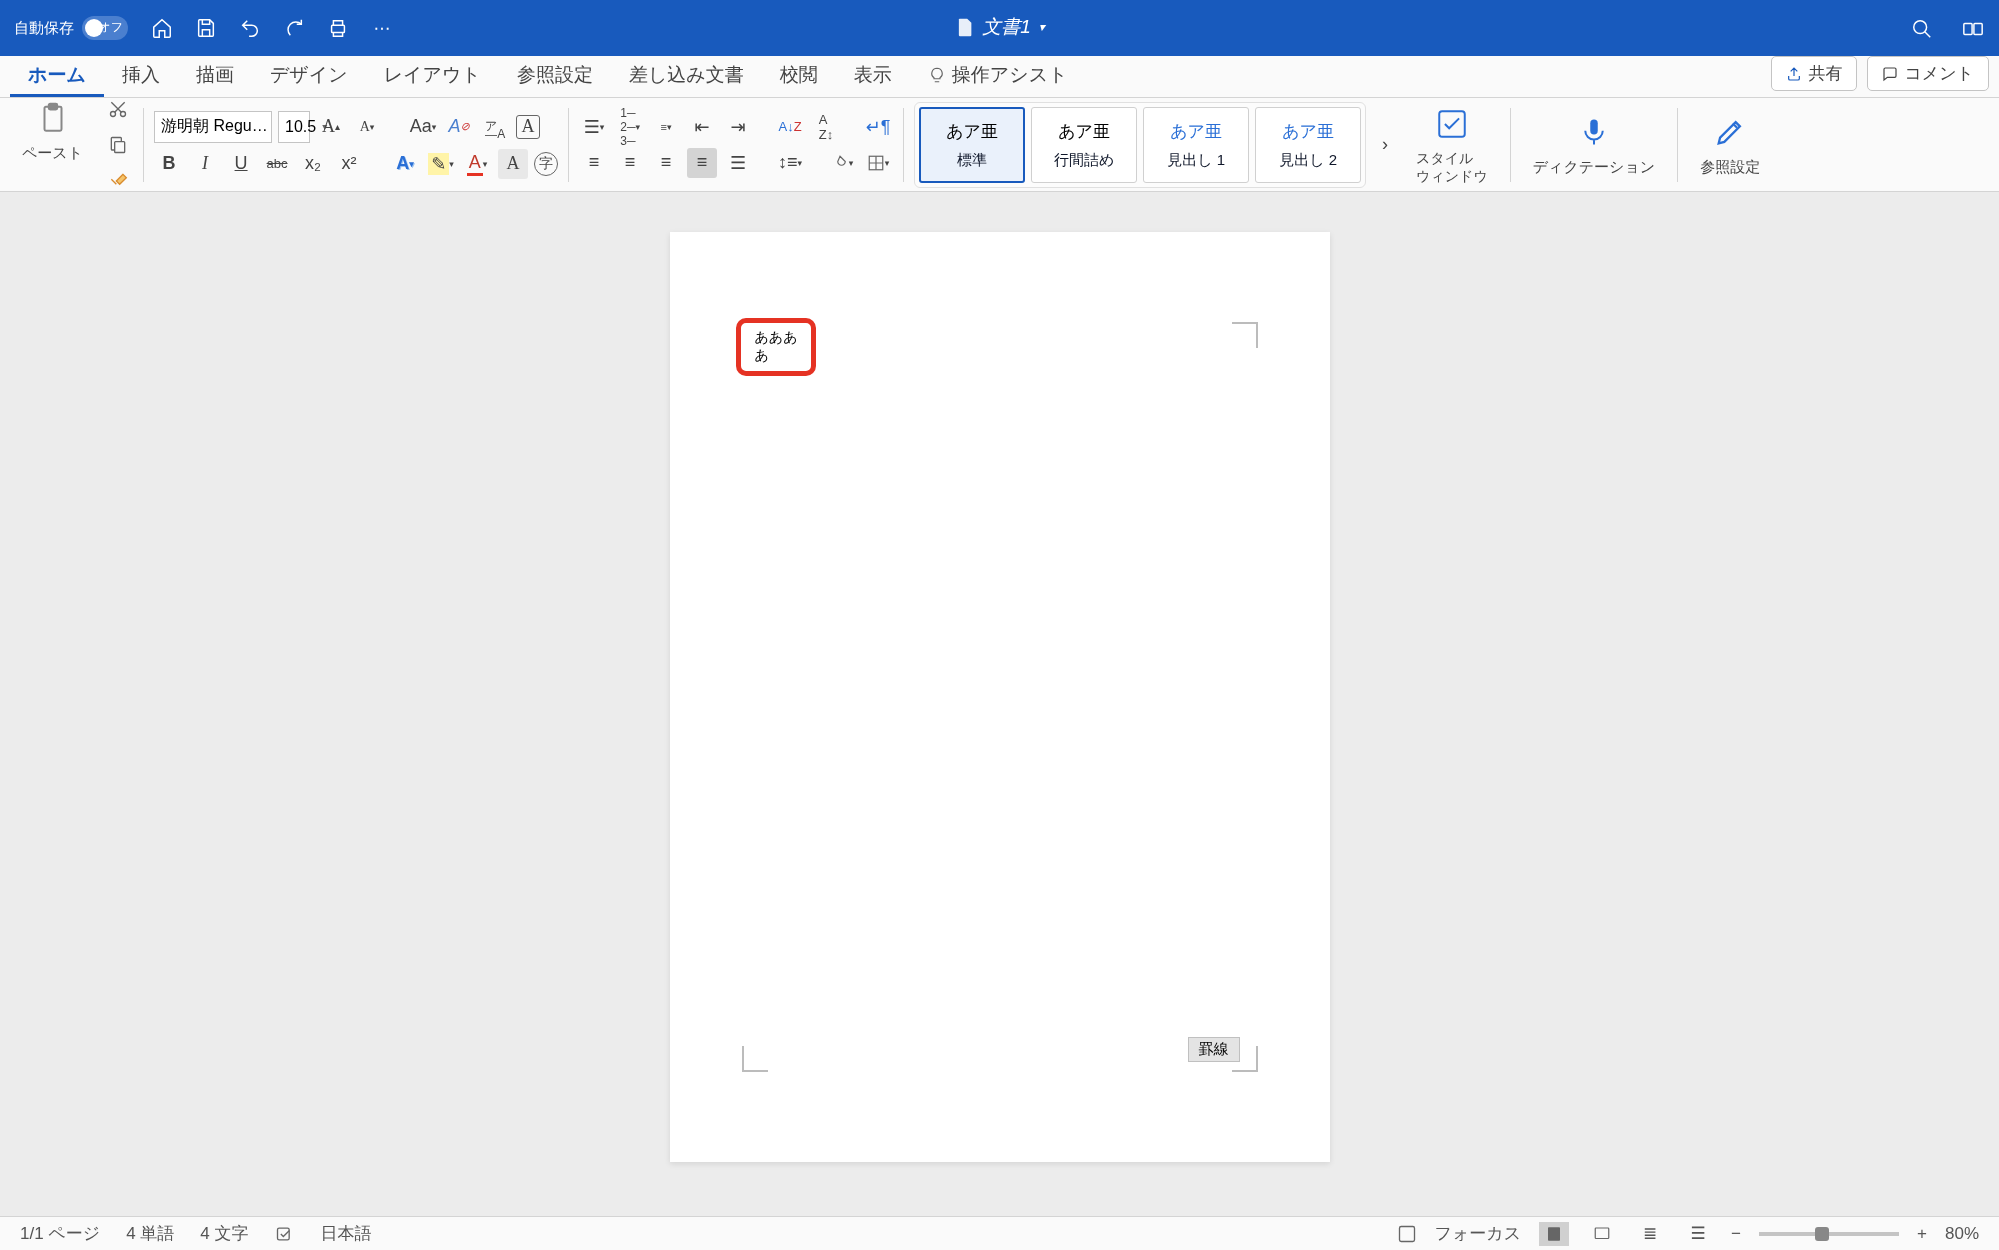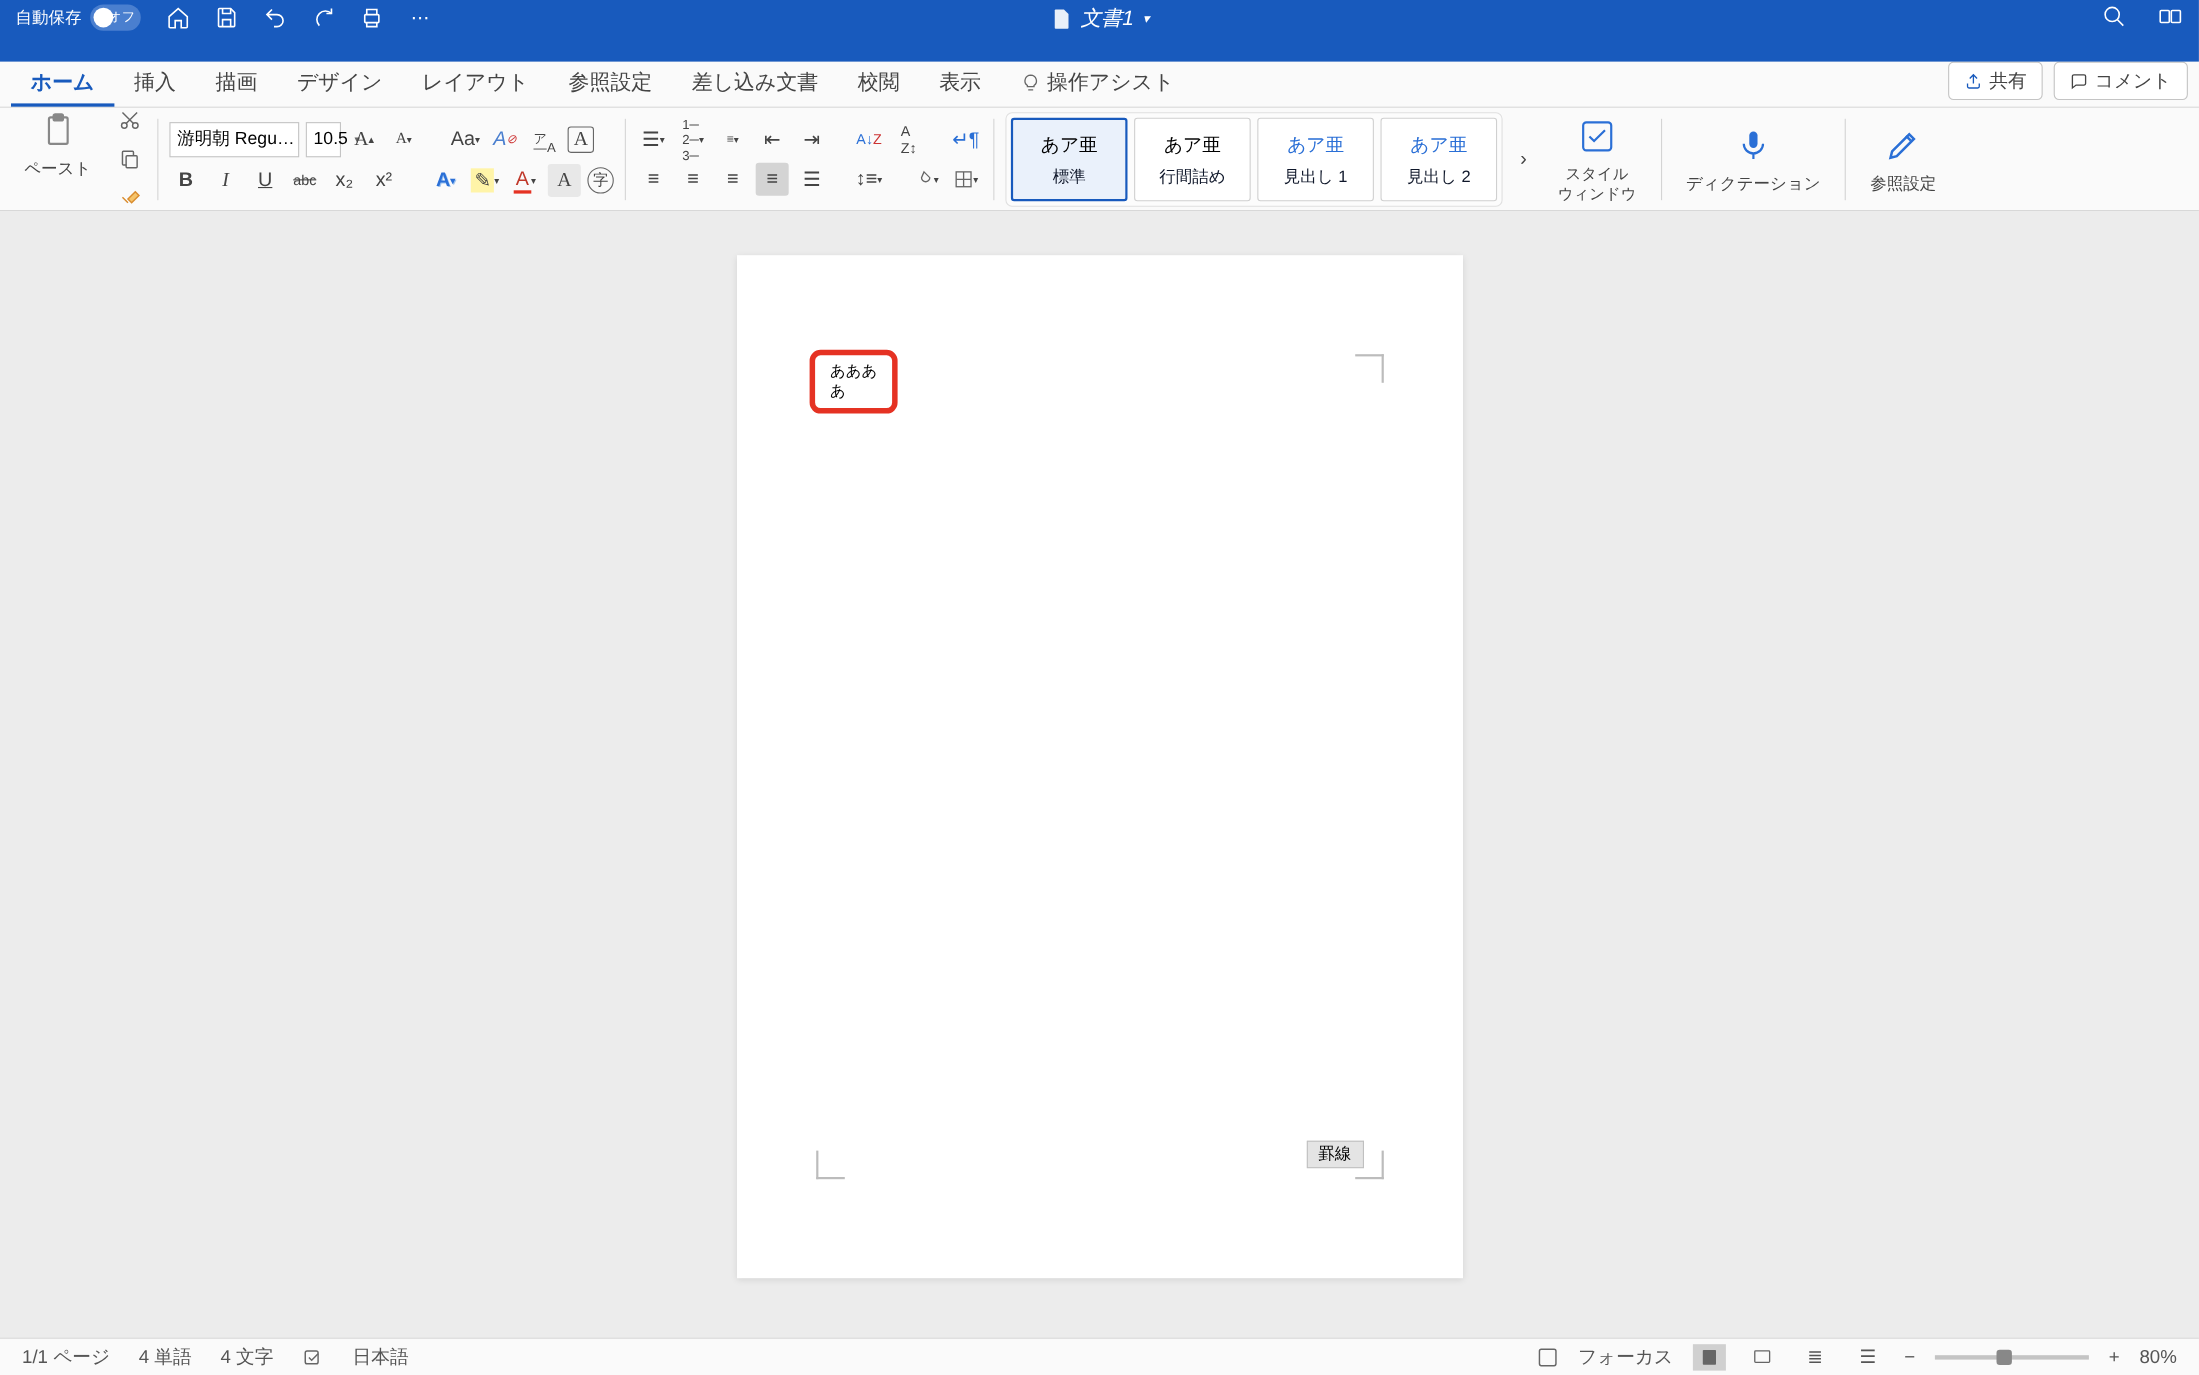--- a/index.html
+++ b/index.html
@@ -1,19 +1,19 @@
 <!DOCTYPE html>
 <html><head>
 <meta charset="utf-8">
 <style>
 * { margin: 0; padding: 0; box-sizing: border-box; font-family: -apple-system, "Segoe UI", Meiryo, sans-serif; }
 body { background: #f0f0f0; width: 1999px; height: 1250px; overflow: hidden; display: flex; flex-direction: column; }
 
 
-.titlebar { background: #185abd; color: #fff; height: 56px; display: flex; align-items: flex-start; padding: 4px 14px; font-size: 17px; position: relative; }
+.titlebar { background: #185abd; color: #fff; height: 56px; display: flex; align-items: flex-end; padding: 16px 14px; font-size: 17px; position: relative; }
 .autosave { display: flex; align-items: center; gap: 8px; font-size: 15px; }
 .toggle { width: 46px; height: 24px; border-radius: 12px; background: #4a7fcf; position: relative; }
 .toggle::before { content: ''; width: 18px; height: 18px; border-radius: 50%; background: #fff; position: absolute; top: 3px; left: 3px; }
 .toggle .off { position: absolute; right: 5px; top: 3px; font-size: 12px; }
 .qat { display: flex; gap: 20px; margin-left: 22px; align-items: center; }
 .qat .ic { width: 24px; height: 24px; cursor: pointer; display: flex; align-items: center; justify-content: center; }
 .doctitle { position: absolute; left: 50%; transform: translateX(-50%); display: flex; align-items: center; gap: 8px; font-weight: 500; font-size: 19px; font-style: italic; }
 .titleright { margin-left: auto; display: flex; gap: 28px; align-items: center; }
 
 
@@ -305,21 +305,21 @@
       </div>
   </div>
   <div class="smallbtn" style="height:76px">›</div>
   <div class="bigbtn">
     <div class="bigicon">
         <svg width="34" height="34" viewBox="0 0 24 24" fill="none" stroke="#2a6fd6" stroke-width="1.4">
           <rect x="3" y="3" width="18" height="18" rx="2"></rect>
           <path d="M7 12l3 3 7-7"></path>
         </svg>
       </div>
-    <span style="white-space:pre;text-align:center;font-size:14px">スタイル
+    <span style="white-space:pre;font-size:14px">スタイル
 ウィンドウ</span>
   </div>
   <div class="sep"></div>
   <div class="bigbtn">
     <div class="bigicon">
         <svg width="30" height="36" viewBox="0 0 24 24" fill="#2a6fd6">
           <rect x="9" y="2" width="6" height="12" rx="3"></rect>
           <path d="M5 11a7 7 0 0 0 14 0M12 18v4" stroke="#2a6fd6" stroke-width="1.6" fill="none"></path>
         </svg>
       </div>

